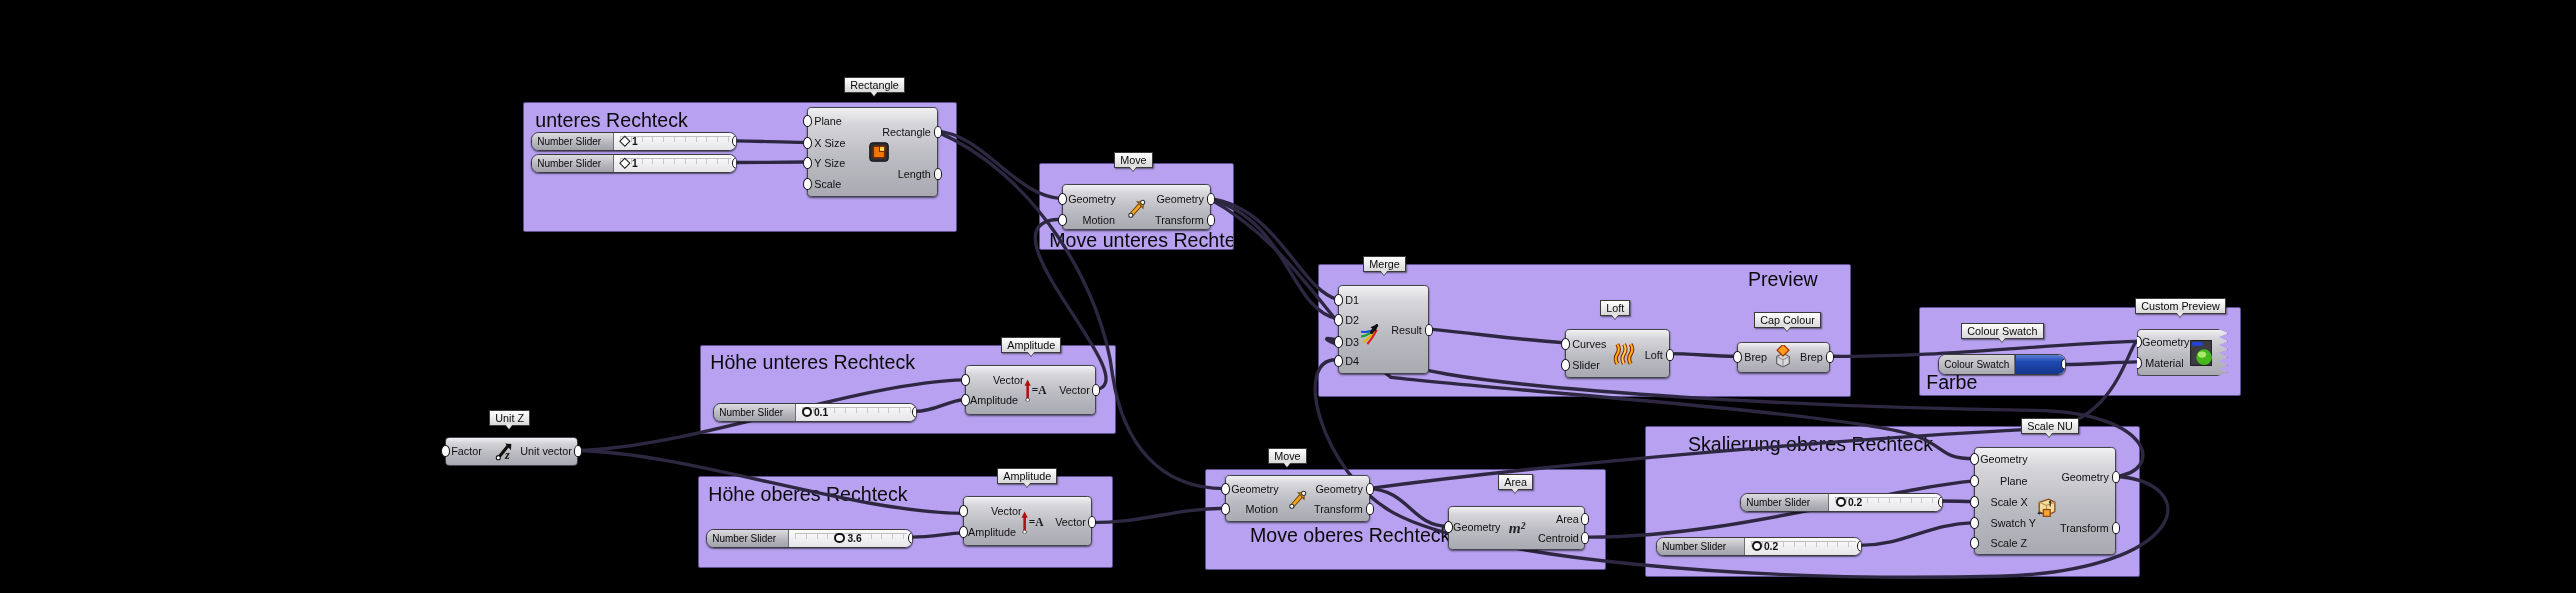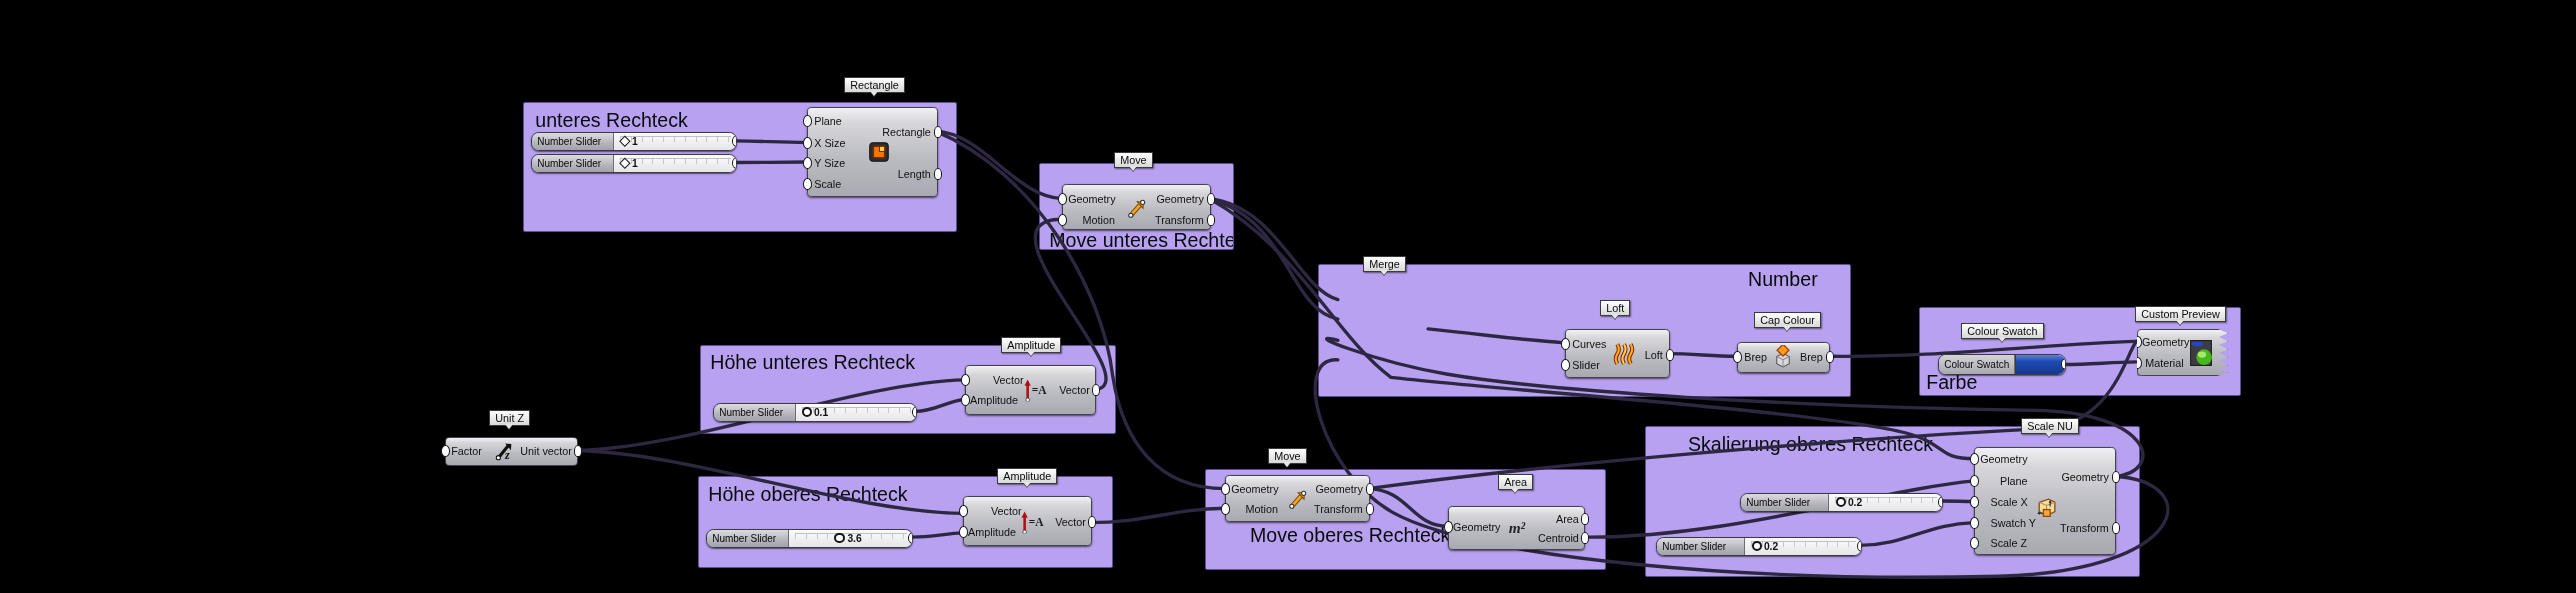--- a/index.html
+++ b/index.html
@@ -53,21 +53,21 @@
 
 <div id="canvas">
 
   <div class="g" style="left:523px;top:102px;width:432px;height:128px">
     <span class="gl" style="left:11.3px;top:6.2px">unteres Rechteck</span>
   </div>
   <div class="g" style="left:1039px;top:163px;width:193px;height:85px">
     <span class="gl" style="left:9.3px;top:65px">Move unteres Rechteck</span>
   </div>
   <div class="g" style="left:1318px;top:264px;width:531px;height:131px">
-    <span class="gl" style="left:429px;top:3.1px">Number</span>
+    <span class="gl" style="left:429px;top:3.1px">Preview</span>
   </div>
   <div class="g" style="left:1919px;top:307px;width:320px;height:87px">
     <span class="gl" style="left:6.2px;top:63px">Farbe</span>
   </div>
   <div class="g" style="left:700px;top:345px;width:414px;height:87px">
     <span class="gl" style="left:9.3px;top:5.2px">Höhe unteres Rechteck</span>
   </div>
   <div class="g" style="left:698px;top:476px;width:413px;height:90px">
     <span class="gl" style="left:9.3px;top:6.2px">Höhe oberes Rechteck</span>
   </div>
@@ -136,20 +136,40 @@
     <i class="port po" style="top:35px"></i>
     <svg class="icon" style="left:74px;top:23px" width="20.6" height="20.6" viewBox="0 0 40 40">
       <path d="M10,32 L26,14" stroke="#7a4a00" stroke-width="9" stroke-linecap="round"></path>
       <path d="M10,32 L26,14" stroke="#f5a623" stroke-width="5" stroke-linecap="round"></path>
       <path d="M20,8 L32,8 L32,20 Z" fill="#f5a623" stroke="#7a4a00" stroke-width="2" transform="rotate(3 26 14)"></path>
       <circle cx="8" cy="34" r="4" fill="#fff" stroke="#333" stroke-width="2"></circle>
       <circle cx="31" cy="9" r="4" fill="#fff" stroke="#333" stroke-width="2"></circle>
     </svg>
   </div>
 
+  <div class="comp" style="left:1338px;top:285px;width:89px;height:87px">
+    <span class="pl" style="top:14.4px">D1</span>
+    <span class="pl" style="top:34px">D2</span>
+    <span class="pl" style="top:56px">D3</span>
+    <span class="pl" style="top:75px">D4</span>
+    <span class="pr" style="top:44px">Result</span>
+    <i class="port pi" style="top:14.4px"></i>
+    <i class="port pi" style="top:34px"></i>
+    <i class="port pi" style="top:56px"></i>
+    <i class="port pi" style="top:75px"></i>
+    <i class="port po" style="top:44px"></i>
+    <svg class="icon" style="left:32px;top:48px" width="24" height="24" viewBox="0 0 46 46">
+      <path d="M4,18 Q18,22 32,12" stroke="#1a46d6" stroke-width="4" fill="none"></path>
+      <path d="M4,28 Q18,26 32,13" stroke="#14a02c" stroke-width="4" fill="none"></path>
+      <path d="M8,38 Q20,32 33,14" stroke="#e8b400" stroke-width="4" fill="none"></path>
+      <path d="M16,42 Q24,34 34,15" stroke="#d81e1e" stroke-width="4" fill="none"></path>
+      <path d="M22,10 L36,4 L32,18 Z" fill="#111"></path>
+      <path d="M24,20 L34,7" stroke="#111" stroke-width="6" stroke-linecap="round"></path>
+    </svg>
+  </div>
 
   <div class="comp" style="left:1565px;top:329px;width:103px;height:47px">
     <span class="pl" style="top:14px">Curves</span>
     <span class="pl" style="top:35px">Slider</span>
     <span class="pr" style="top:25px">Loft</span>
     <i class="port pi" style="top:14px"></i>
     <i class="port pi" style="top:35px"></i>
     <i class="port po" style="top:25px"></i>
     <svg class="icon" style="left:58px;top:24px" width="21.6" height="24" viewBox="0 0 42 46">
       <path d="M8,4 q6,10 0,19 q-6,9 0,19" stroke="#8c1e00" stroke-width="8" fill="none"></path>
@@ -346,21 +366,21 @@
     </div>
       <i class="sport"></i>
   </div>
 
   <div class="tip" style="left:844px;top:77px"><span>Rectangle</span></div>
   <div class="tip" style="left:1114px;top:152px"><span>Move</span></div>
   <div class="tip" style="left:1363px;top:256px"><span>Merge</span></div>
   <div class="tip" style="left:1600px;top:300px"><span>Loft</span></div>
   <div class="tip" style="left:1754px;top:312px"><span>Cap Colour</span></div>
   <div class="tip" style="left:1961px;top:323px"><span>Colour Swatch</span></div>
-  <div class="tip" style="left:2135px;top:306px"><span>Custom Preview</span></div>
+  <div class="tip" style="left:2135px;top:298px"><span>Custom Preview</span></div>
   <div class="tip" style="left:489px;top:410px"><span>Unit Z</span></div>
   <div class="tip" style="left:1001px;top:337px"><span>Amplitude</span></div>
   <div class="tip" style="left:997px;top:468px"><span>Amplitude</span></div>
   <div class="tip" style="left:1268px;top:448px"><span>Move</span></div>
   <div class="tip" style="left:1498px;top:474px"><span>Area</span></div>
   <div class="tip" style="left:2021px;top:418px"><span>Scale NU</span></div>
 
 </div>
 
 

